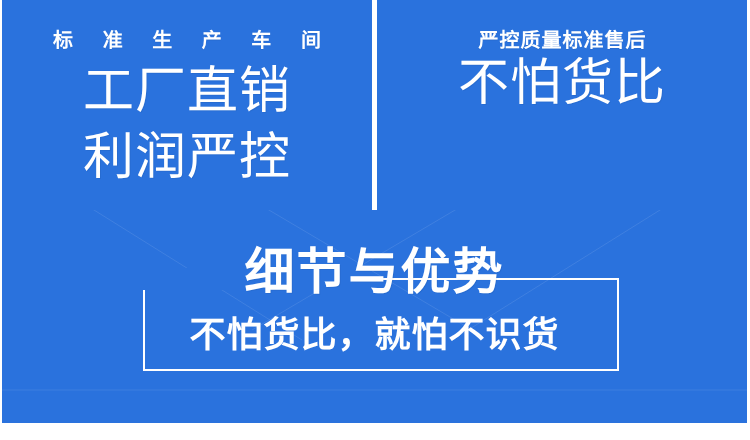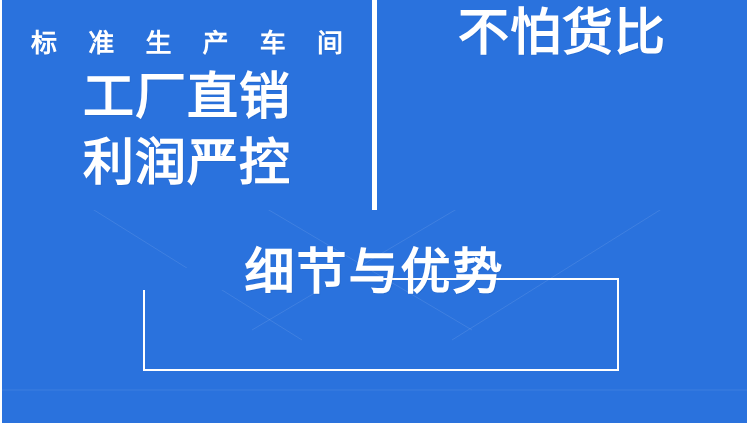--- a/index.html
+++ b/index.html
@@ -41,33 +41,33 @@
     display: flex;
     flex-direction: column;
     align-items: center;
     justify-content: flex-start;
     overflow: hidden;
   }
 
   .panel-eyebrow {
     color: #ffffff;
     font-weight: 700;
-    font-size: 26px;
+    font-size: 20px;
     line-height: 1;
     margin-top: 30px;
     white-space: nowrap;
     text-shadow: 0 1px 0 rgba(0,0,0,0.06);
     text-align: right;
   }
   .panel-eyebrow.spaced { letter-spacing: 12px; text-indent: 12px; }
   .panel-eyebrow.tight  { letter-spacing: 1px;  text-indent: 1px;  }
 
   .panel-headline {
     color: #ffffff;
-    font-weight: 700;
+    font-weight: 400;
     font-size: 51px;
     line-height: 66px;
     white-space: nowrap;
     letter-spacing: 1px;
     margin-top: 8px;
     text-shadow: 1px 1px 0 rgba(0,0,0,0.05);
   }
   .panel-headline.second { margin-top: 0; }
 
   
@@ -143,20 +143,21 @@
 
   <div class="top-row">
 
     <div class="panel">
       <div class="panel-eyebrow spaced">标 准 生 产 车 间</div>
       <div class="panel-headline">工厂直销</div>
       <div class="panel-headline second">利润严控</div>
     </div>
 
     <div class="panel">
+      <div class="panel-eyebrow tight">严控质量标准售后</div>
       <div class="panel-headline second">不怕货比</div>
     </div>
   </div>
 
   <div class="bottom-panel">
 
     <svg class="diagonals" viewBox="0 0 745 213" preserveAspectRatio="none">
       <g stroke="#ffffff" stroke-opacity="0.10" stroke-width="1" fill="none">
         <line x1="250" y1="-10" x2="470" y2="120"></line>
         <line x1="470" y1="-10" x2="250" y2="120"></line>
@@ -166,15 +167,16 @@
       <g stroke="#ffffff" stroke-opacity="0.09" stroke-width="1" fill="none">
         <line x1="0" y1="180" x2="745" y2="180"></line>
       </g>
     </svg>
 
     <div class="frame"></div>
     <div class="frame-notch"></div>
 
     <div class="bottom-title">细节与优势</div>
 
+    <div class="bottom-subtitle">不怕货比，就怕不识货</div>
   </div>
 
 </div>
 
 </body></html>

